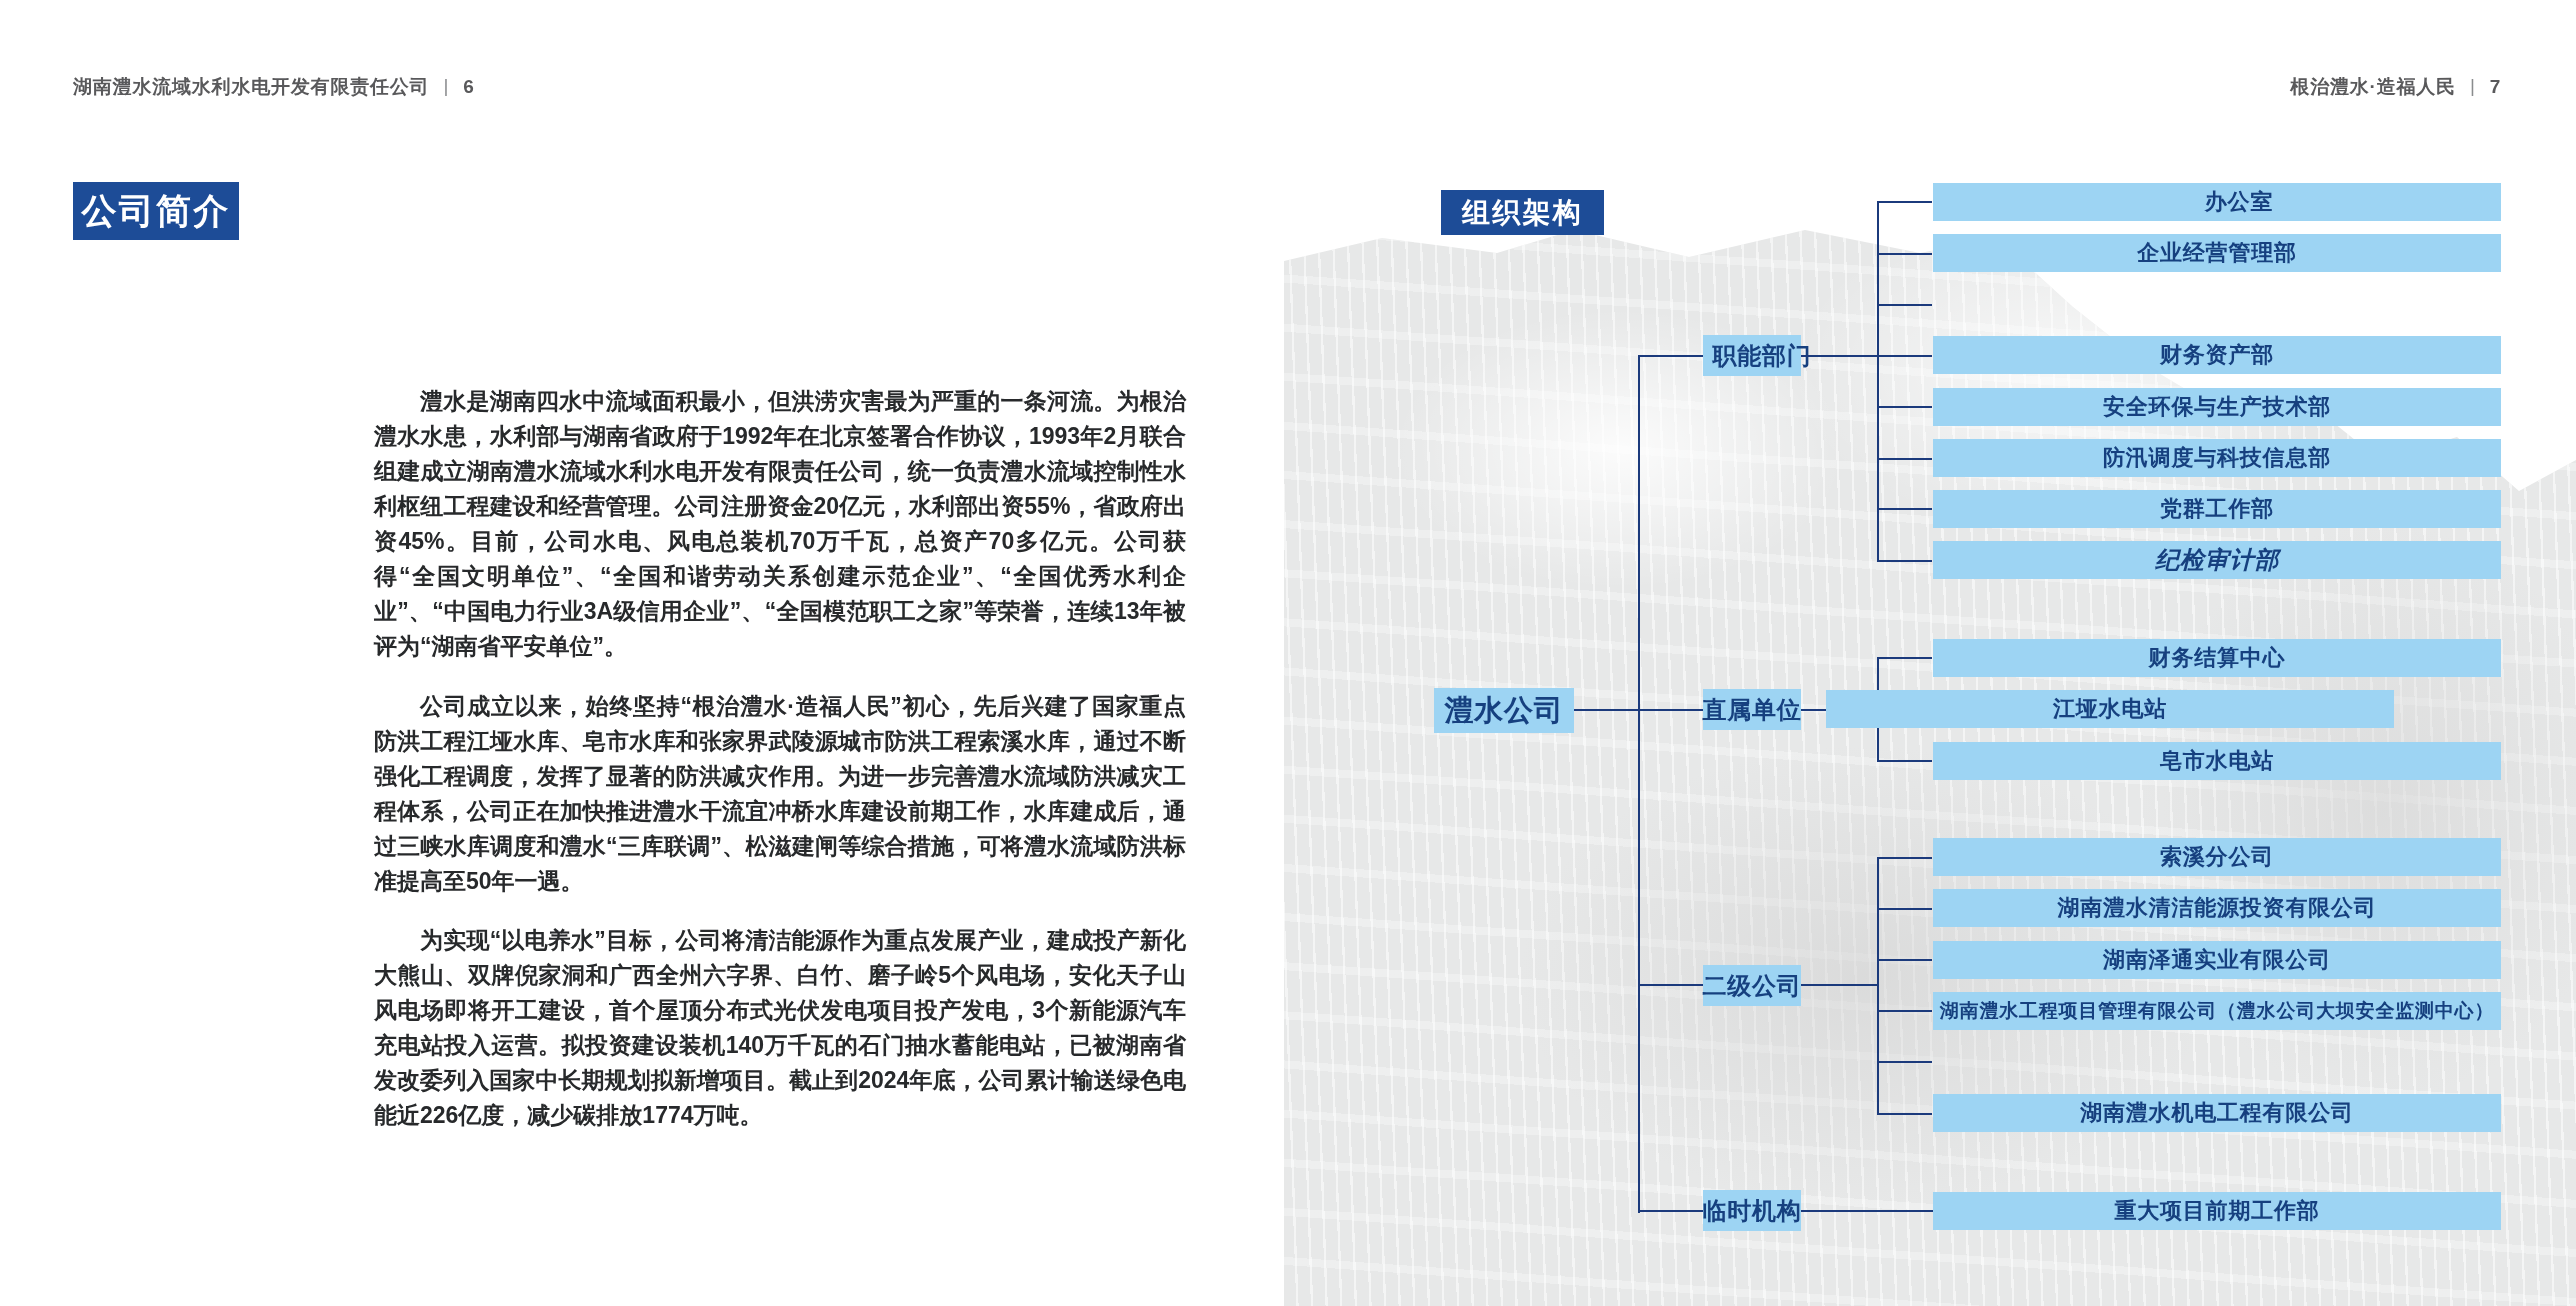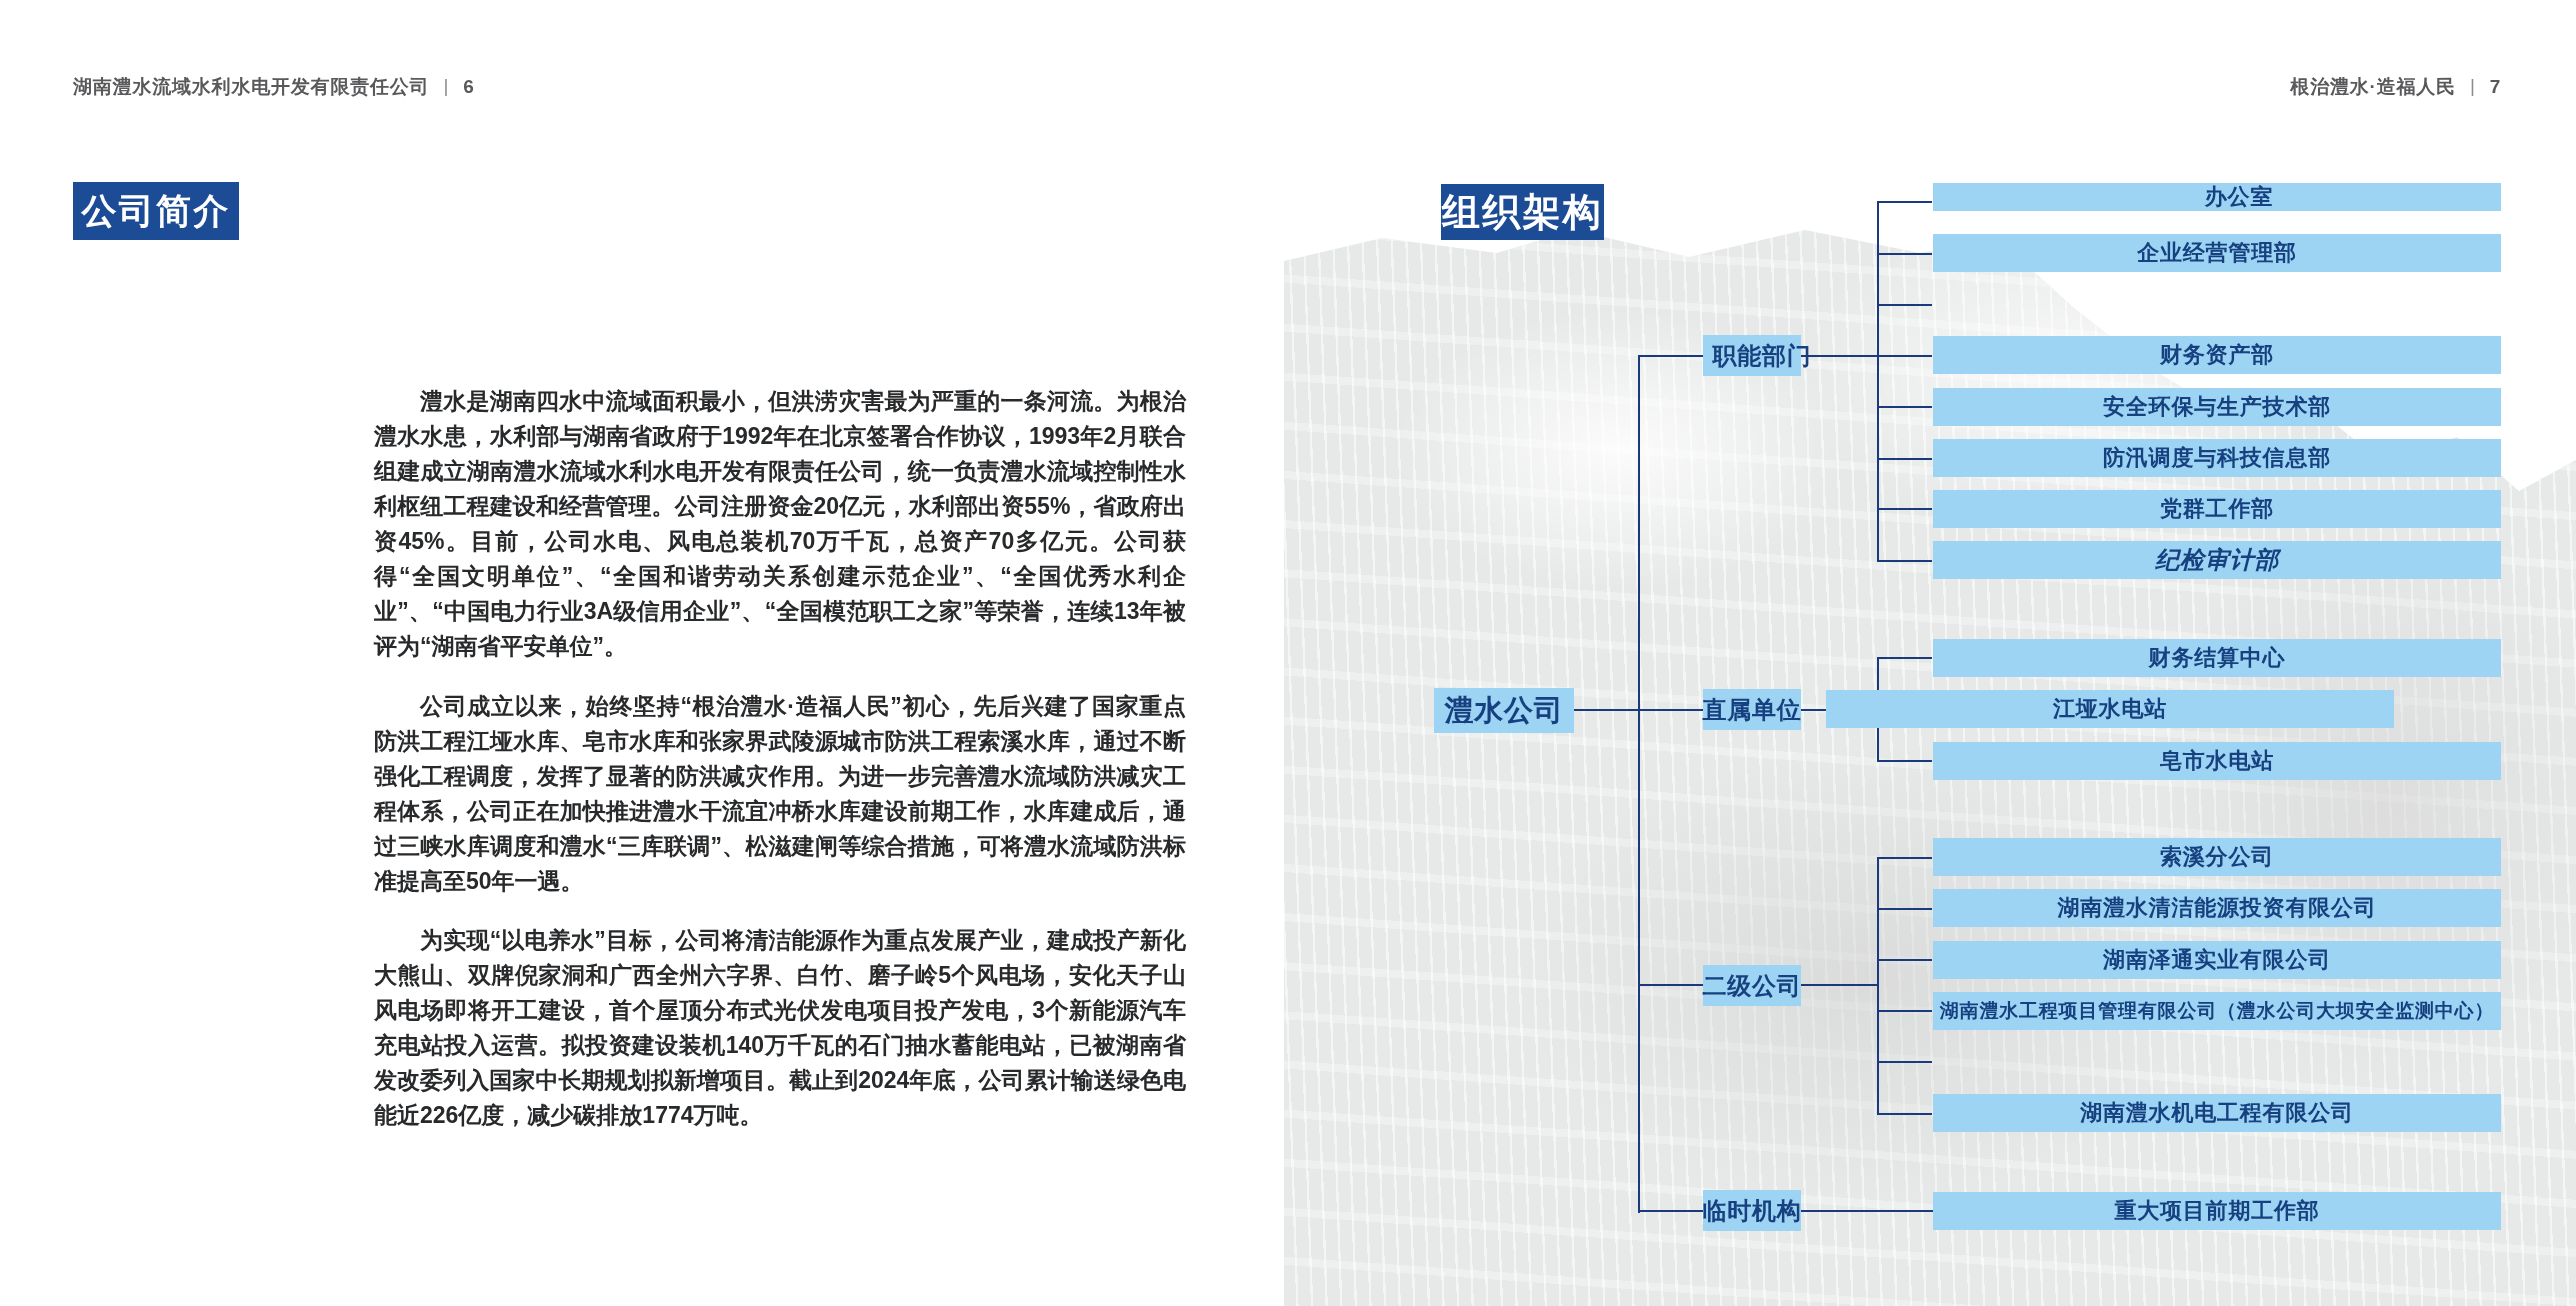--- a/index.html
+++ b/index.html
@@ -9,21 +9,21 @@
   
   .page-header{position:absolute;top:74px;font-size:19px;font-weight:bold;color:#59595b;letter-spacing:0.8px;white-space:nowrap;}
   .page-header .sep{display:inline-block;margin:0 14px;color:#8a8c8e;font-weight:normal;transform:translateY(-0.8px);}
   #header-left{left:73px;}
   #header-right{right:75px;text-align:right;}
 
   
   .badge{position:absolute;background:#1d4c97;color:#ffffff;font-weight:bold;
          display:flex;align-items:center;justify-content:center;letter-spacing:2.3px;}
   #badge-left{left:73px;top:182px;width:166px;height:58px;font-size:35px;}
-  #badge-right{left:1441px;top:184px;width:163px;height:56px;font-size:38px;}
+  #badge-right{left:1441px;top:190px;width:163px;height:45px;font-size:28px;}
 
   
   #body-text{position:absolute;left:374px;top:384px;width:812px;
              font-size:23px;line-height:35px;color:#27292b;font-weight:600;
              text-align:justify;text-justify:inter-ideograph;}
   #body-text p{margin:0 0 24.6px 0;text-indent:2em;}
 
   
   #photo{position:absolute;left:1284px;top:207px;width:1292px;height:1099px;
     background:
@@ -79,21 +79,21 @@
         <div class="hline" style="left: 1801px; top: 355px; width: 77px; height: 2.3px;"></div>
         <div class="vline" style="left: 1877px; top: 201px; width: 2.3px; height: 361px;"></div>
         <div class="hline" style="left: 1877px; top: 201px; width: 55px; height: 2.3px;"></div>
         <div class="hline" style="left: 1877px; top: 253px; width: 55px; height: 2.3px;"></div>
         <div class="hline" style="left: 1877px; top: 304px; width: 55px; height: 2.3px;"></div>
         <div class="hline" style="left: 1877px; top: 355px; width: 55px; height: 2.3px;"></div>
         <div class="hline" style="left: 1877px; top: 406px; width: 55px; height: 2.3px;"></div>
         <div class="hline" style="left: 1877px; top: 458px; width: 55px; height: 2.3px;"></div>
         <div class="hline" style="left: 1877px; top: 508px; width: 55px; height: 2.3px;"></div>
         <div class="hline" style="left: 1877px; top: 560px; width: 55px; height: 2.3px;"></div>
-        <div class="node" style="left: 1933px; top: 183px; width: 568px; height: 28px; font-size: 22px; padding-left: 44px;">办公室</div>
+        <div class="node" style="left: 1933px; top: 183px; width: 568px; height: 38px; font-size: 22px; padding-left: 44px;">办公室</div>
         <div class="node" style="left: 1933px; top: 234px; width: 568px; height: 38px; font-size: 22px;">企业经营管理部</div>
         <div class="node" style="left: 1933px; top: 336px; width: 568px; height: 38px; font-size: 22px;">财务资产部</div>
         <div class="node" style="left: 1933px; top: 388px; width: 568px; height: 38px; font-size: 22px;">安全环保与生产技术部</div>
         <div class="node" style="left: 1933px; top: 439px; width: 568px; height: 38px; font-size: 22px;">防汛调度与科技信息部</div>
         <div class="node" style="left: 1933px; top: 490px; width: 568px; height: 38px; font-size: 22px;">党群工作部</div>
         <div class="node" style="left: 1933px; top: 541px; width: 568px; height: 38px; font-size: 24px; font-style: italic;">纪检审计部</div>
         <div class="hline" style="left: 1638px; top: 709px; width: 65px; height: 2.3px;"></div>
         <div class="node" style="left: 1703px; top: 689px; width: 98px; height: 41px; font-size: 24px;">直属单位</div>
         <div class="hline" style="left: 1801px; top: 709px; width: 77px; height: 2.3px;"></div>
         <div class="vline" style="left: 1877px; top: 657px; width: 2.3px; height: 105px;"></div>

